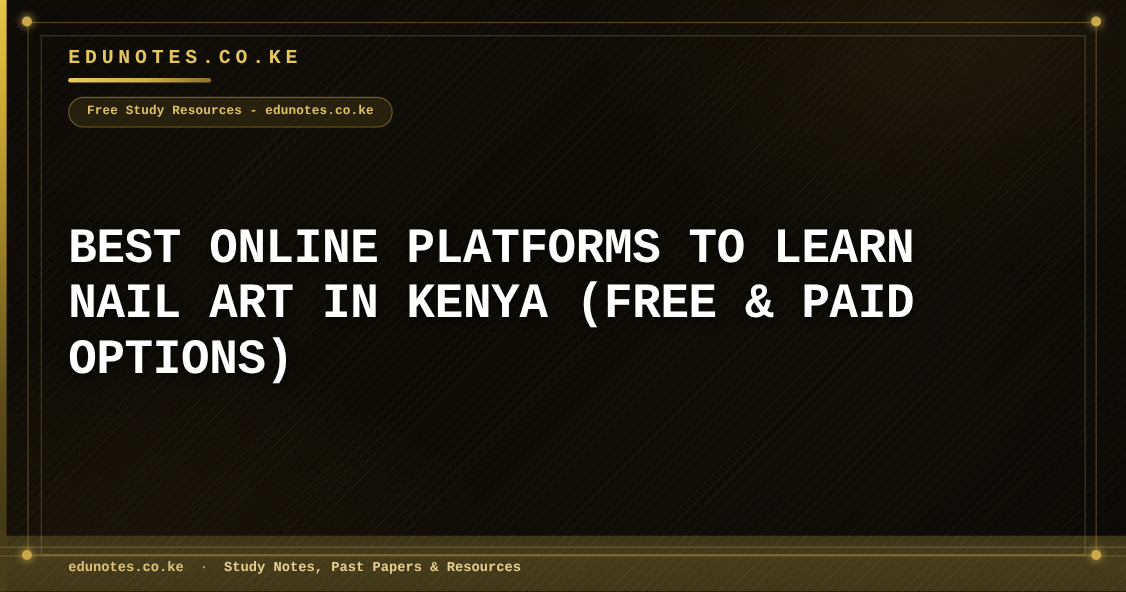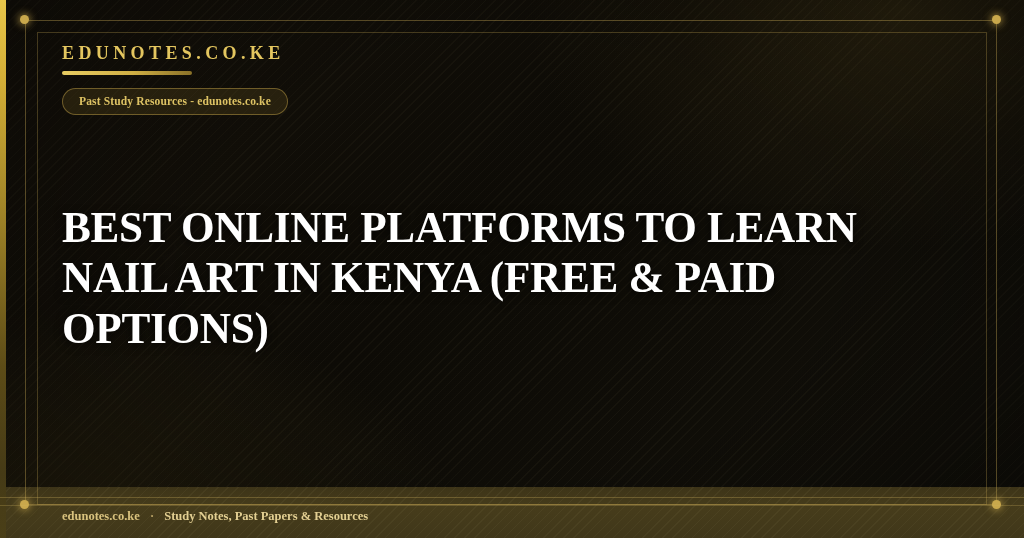--- a/index.html
+++ b/index.html
@@ -7,21 +7,21 @@
     padding: 0;
     background: #000;
   }
 
   .banner {
     position: relative;
     width: 1024px;
     height: 538px;
     overflow: hidden;
     background: #120f08;
-    font-family: Liberation Serif, serif;
+    font-family: Liberation Mono, monospace;
   }
 
   
   .bg-base {
     position: absolute;
     inset: 0;
     background: linear-gradient(135deg, #15110a 0%, #0d0b06 45%, #12100a 100%);
   }
 
   .bg-glow-tr {
@@ -246,21 +246,21 @@
   <div class="frame-inner"></div>
 
   <div class="corner-dot tl"></div>
   <div class="corner-dot tr"></div>
   <div class="corner-dot bl"></div>
   <div class="corner-dot br"></div>
 
   <div class="brand">
     <div class="brand-name">EDUNOTES.CO.KE</div>
     <div class="brand-underline"></div>
-    <div class="brand-badge">Past Study Resources - edunotes.co.ke</div>
+    <div class="brand-badge">Free Study Resources - edunotes.co.ke</div>
   </div>
 
   <div class="headline">Best Online Platforms to Learn Nail Art in Kenya (Free &amp; Paid Options)</div>
 
   <div class="footer-rule-a"></div>
   <div class="footer-rule-b"></div>
 
   <div class="footer-text">
     <span>edunotes.co.ke</span>
     <span class="footer-sep">·</span>

